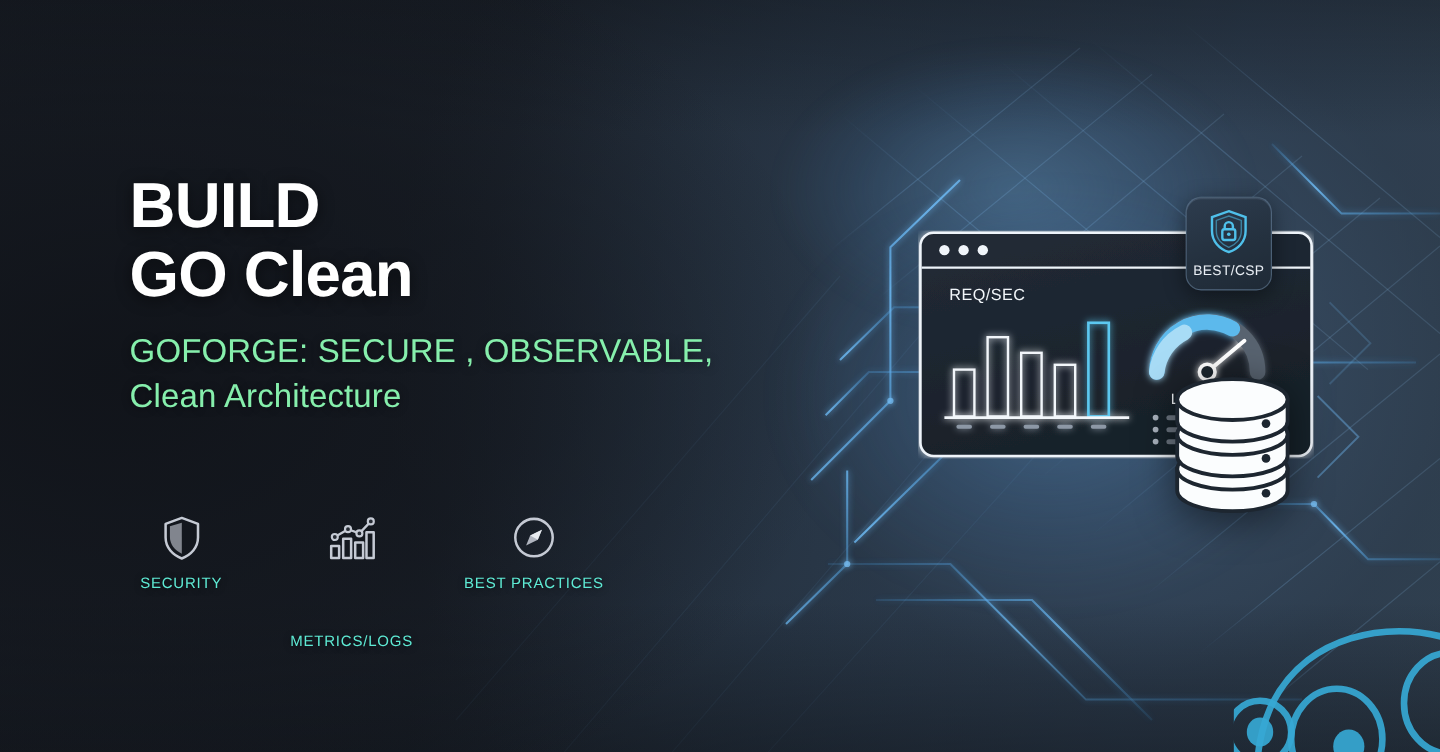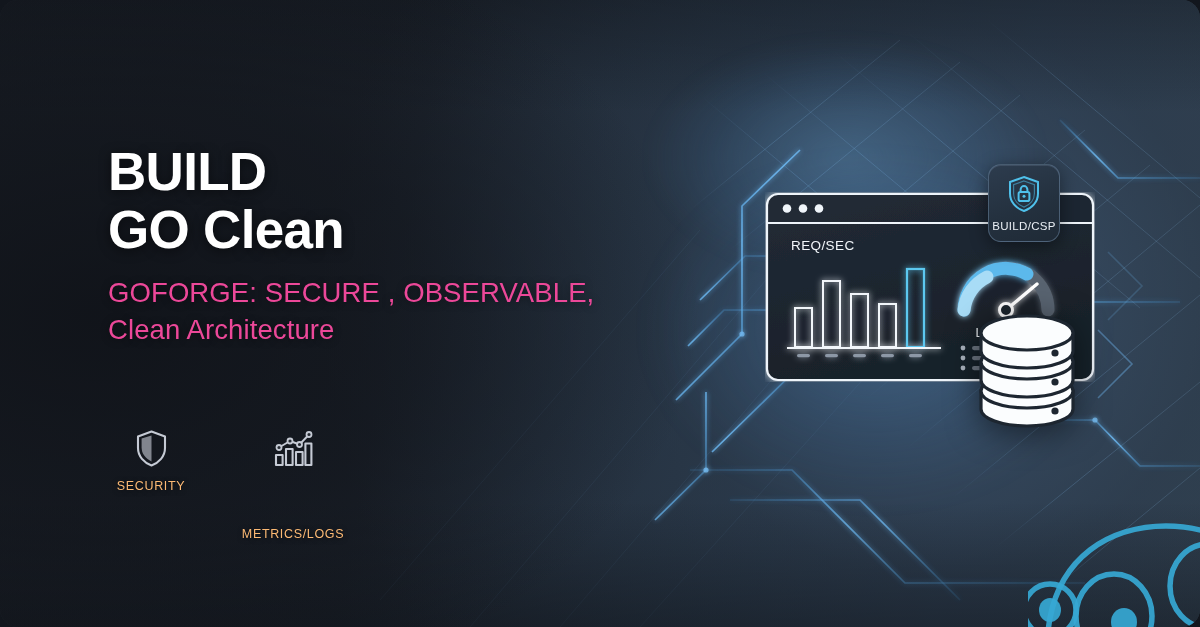--- a/index.html
+++ b/index.html
@@ -10,21 +10,20 @@
   }
   * { box-sizing: border-box; }
 
   .banner {
     position: relative;
     width: 1200px;
     height: 627px;
     overflow: hidden;
     font-family: "Liberation Sans", sans-serif;
     background: #1b2028;
-    border-radius: 18px;
   }
 
   
   .bg-base {
     position: absolute; inset: 0;
     background:
       radial-gradient(circle at 78% 48%, #3a5068 0%, rgba(44,60,78,0.55) 28%, rgba(28,36,47,0.0) 62%),
       linear-gradient(100deg, #1a1f27 0%, #1b212a 34%, #24303e 58%, #2e3d4f 80%, #32414f 100%);
   }
   .bg-vignette {
@@ -55,21 +54,21 @@
     font-size: 53px;
     font-weight: bold;
     line-height: 1.085;
     letter-spacing: -0.7px;
     text-shadow: 0 2px 12px rgba(0,0,0,0.55);
   }
   .headline .line { display: block; white-space: nowrap; }
 
   .subheadline {
     margin: 17px 0 0 0;
-    color: #ec4899;
+    color: #86efac;
     font-size: 27.5px;
     font-weight: normal;
     line-height: 1.33;
     letter-spacing: 0.1px;
     text-shadow: 0 1px 8px rgba(0,0,0,0.45);
   }
   .subheadline .line { display: block; white-space: nowrap; }
 
   
   .features {
@@ -86,21 +85,21 @@
   }
   .feature:last-child { margin-right: 0; }
   .feature-icon {
     height: 40px;
     display: flex;
     align-items: center;
     justify-content: center;
     margin-bottom: 11px;
   }
   .feature-label {
-    color: #fdba74;
+    color: #5eead4;
     font-size: 12.5px;
     letter-spacing: 0.65px;
     white-space: nowrap;
     text-shadow: 0 1px 5px rgba(0,0,0,0.5);
   }
 
   
   .illustration {
     position: absolute;
     left: 680px; top: 60px;
@@ -290,20 +289,30 @@
             <circle cx="5" cy="17.5" r="2.5"></circle>
               <circle cx="16" cy="11" r="2.5"></circle>
             <circle cx="25.5" cy="14.5" r="2.5"></circle>
               <circle cx="35" cy="4.5" r="2.5"></circle>
           </g>
         </svg>
       </div>
       <div class="feature-label">METRICS/LOGS</div>
     </div>
 
+    <div class="feature" style="width:126px;">
+      <div class="feature-icon">
+        <svg width="36" height="36" viewBox="0 0 36 36">
+          <circle cx="18" cy="18" r="15.6" fill="none" stroke="#c5cad4" stroke-width="2.1"></circle>
+          <path d="M24.6 11.4 L14.8 16.2 L11.4 24.6 L21.2 19.8 Z" fill="#c5cad4" fill-opacity="0.88"></path>
+          <path d="M24.6 11.4 L21.2 19.8 L14.8 16.2 Z" fill="#e8ebf0"></path>
+        </svg>
+      </div>
+      <div class="feature-label">BEST PRACTICES</div>
+    </div>
 
   </div>
 
   <div class="illustration">
 
     <div class="dash-glow"></div>
 
     <svg style="position:absolute; left:0; top:0; width:520px; height:470px;">
       <path d="M344 182 L344 258" stroke="#c8d6e4" stroke-opacity="0.55" stroke-width="2" fill="none"></path>
     </svg>
@@ -379,21 +388,21 @@
     <div class="badge">
       <span>
         <svg width="34" height="38" viewBox="0 0 34 38">
           <path d="M17 2 L31 7 V18.5 C31 27 25 33.4 17 36 C9 33.4 3 27 3 18.5 V7 Z" fill="none" stroke="#4fc0ea" stroke-width="2"></path>
           <path d="M17 6 L27.4 9.7 V18.6 C27.4 25 23 30 17 32.1 C11 30 6.6 25 6.6 18.6 V9.7 Z" fill="none" stroke="#4fc0ea" stroke-width="1.2" stroke-opacity="0.55"></path>
           <rect x="11.6" y="17" width="10.8" height="9" rx="1.8" fill="none" stroke="#4fc0ea" stroke-width="2"></rect>
           <path d="M13.6 17 V14.5 A3.4 3.4 0 0 1 20.4 14.5 V17" fill="none" stroke="#4fc0ea" stroke-width="2"></path>
           <circle cx="17" cy="21.2" r="1.5" fill="#4fc0ea"></circle>
         </svg>
       </span>
-      <span class="badge-label">BUILD/CSP</span>
+      <span class="badge-label">BEST/CSP</span>
     </div>
 
     <div class="database">
       <svg width="104" height="128" viewBox="0 0 104 128">
         <g stroke="#1d2630" stroke-width="3.2" fill="#fbfdfe">
           <path d="M6 86 V104 a46 17 0 0 0 92 0 V86 Z"></path>
           <ellipse cx="52" cy="86" rx="46" ry="17"></ellipse>
           <path d="M6 57 V75 a46 17 0 0 0 92 0 V57 Z"></path>
           <ellipse cx="52" cy="57" rx="46" ry="17"></ellipse>
           <path d="M6 28 V46 a46 17 0 0 0 92 0 V28 Z"></path>

